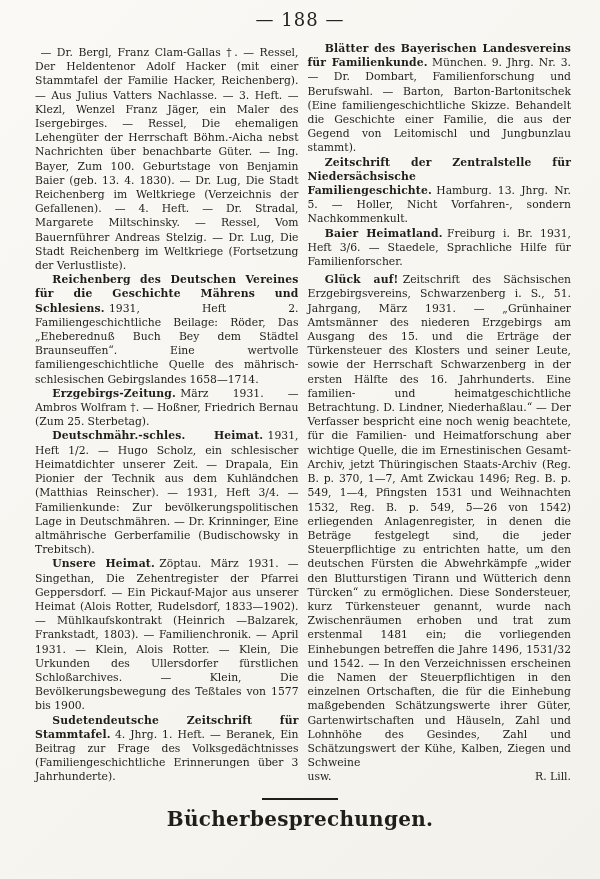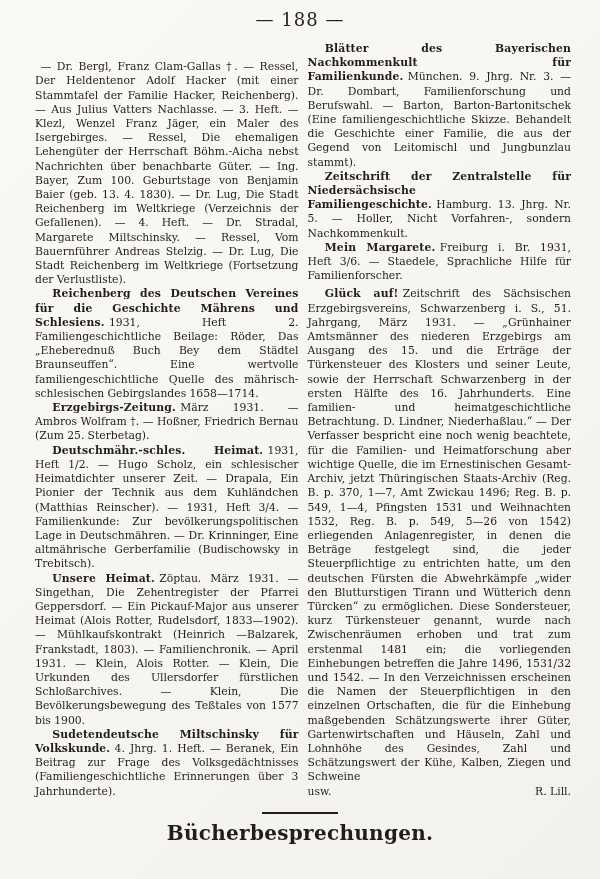--- a/index.html
+++ b/index.html
@@ -80,27 +80,27 @@
   <div class="page-number">—  188  —</div>
 
   <div class="columns">
 
     <div class="col">
       <p class="entry first-cont"><span>— Dr. Bergl, Franz Clam-Gallas †. — Ressel, Der Heldentenor Adolf Hacker (mit einer Stammtafel der Familie Hacker, Reichenberg). — Aus Julius Vatters Nachlasse. — 3. Heft. — Klezl, Wenzel Franz Jäger, ein Maler des Isergebirges. — Ressel, Die ehemaligen Lehengüter der Herrschaft Böhm.-Aicha nebst Nachrichten über benachbarte Güter. — Ing. Bayer, Zum 100. Geburtstage von Benjamin Baier (geb. 13. 4. 1830). — Dr. Lug, Die Stadt Reichenberg im Weltkriege (Verzeichnis der Gefallenen). — 4. Heft. — Dr. Stradal, Margarete Miltschinsky. — Ressel, Vom Bauernführer Andreas Stelzig. — Dr. Lug, Die Stadt Reichenberg im Weltkriege (Fortsetzung der Verlustliste).</span></p>
       <p class="entry"><span class="lead">Reichenberg des Deutschen Vereines für die Geschichte Mährens und Schlesiens.</span><span>1931, Heft 2. Familiengeschichtliche Beilage: Röder, Das „Eheberednuß Buch Bey dem Städtel Braunseuffen“. Eine wertvolle familiengeschichtliche Quelle des mährisch-schlesischen Gebirgslandes 1658—1714.</span></p>
       <p class="entry"><span class="lead">Erzgebirgs-Zeitung.</span><span>März 1931. — Ambros Wolfram †. — Hoßner, Friedrich Bernau (Zum 25. Sterbetag).</span></p>
       <p class="entry"><span class="lead">Deutschmähr.-schles. Heimat.</span><span>1931, Heft 1/2. — Hugo Scholz, ein schlesischer Heimatdichter unserer Zeit. — Drapala, Ein Pionier der Technik aus dem Kuhländchen (Matthias Reinscher). — 1931, Heft 3/4. — Familienkunde: Zur bevölkerungspolitischen Lage in Deutschmähren. — Dr. Krinninger, Eine altmährische Gerberfamilie (Budischowsky in Trebitsch).</span></p>
       <p class="entry"><span class="lead">Unsere Heimat.</span><span>Zöptau. März 1931. — Singethan, Die Zehentregister der Pfarrei Geppersdorf. — Ein Pickauf-Major aus unserer Heimat (Alois Rotter, Rudelsdorf, 1833—1902). — Mühlkaufskontrakt (Heinrich —Balzarek, Frankstadt, 1803). — Familienchronik. — April 1931. — Klein, Alois Rotter. — Klein, Die Urkunden des Ullersdorfer fürstlichen Schloßarchives. — Klein, Die Bevölkerungsbewegung des Teßtales von 1577 bis 1900.</span></p>
-      <p class="entry"><span class="lead">Sudetendeutsche Miltschinsky für Volkskunde.</span><span>4. Jhrg. 1. Heft. — Beranek, Ein Beitrag zur Frage des Volksgedächtnisses (Familiengeschichtliche Erinnerungen über 3 Jahrhunderte).</span></p>
+      <p class="entry"><span class="lead">Sudetendeutsche Zeitschrift für Stammtafel.</span><span>4. Jhrg. 1. Heft. — Beranek, Ein Beitrag zur Frage des Volksgedächtnisses (Familiengeschichtliche Erinnerungen über 3 Jahrhunderte).</span></p>
     </div>
 
     <div class="col">
-      <p class="entry"><span class="lead">Blätter des Bayerischen Nachkommenkult für Familienkunde.</span><span>München. 9. Jhrg. Nr. 3. — Dr. Dombart, Familienforschung und Berufswahl. — Barton, Barton-Bartonitschek (Eine familiengeschichtliche Skizze. Behandelt die Geschichte einer Familie, die aus der Gegend von Leitomischl und Jungbunzlau stammt).</span></p>
+      <p class="entry"><span class="lead">Blätter des Bayerischen Landesvereins für Familienkunde.</span><span>München. 9. Jhrg. Nr. 3. — Dr. Dombart, Familienforschung und Berufswahl. — Barton, Barton-Bartonitschek (Eine familiengeschichtliche Skizze. Behandelt die Geschichte einer Familie, die aus der Gegend von Leitomischl und Jungbunzlau stammt).</span></p>
       <p class="entry"><span class="lead">Zeitschrift der Zentralstelle für Niedersächsische Familiengeschichte.</span><span>Hamburg. 13. Jhrg. Nr. 5. — Holler, Nicht Vorfahren-, sondern Nachkommenkult.</span></p>
-      <p class="entry"><span class="lead">Mein Margarete.</span><span>Freiburg i. Br. 1931, Heft 3/6. — Staedele, Sprachliche Hilfe für Familienforscher.</span></p>
+      <p class="entry"><span class="lead">Baier Heimatland.</span><span>Freiburg i. Br. 1931, Heft 3/6. — Staedele, Sprachliche Hilfe für Familienforscher.</span></p>
       <p class="entry glueck"><span class="lead">Glück auf!</span><span>Zeitschrift des Sächsischen Erzgebirgsvereins, Schwarzenberg i. S., 51. Jahrgang, März 1931. — „Grünhainer Amtsmänner des niederen Erzgebirgs am Ausgang des 15. und die Erträge der Türkensteuer des Klosters und seiner Leute, sowie der Herrschaft Schwarzenberg in der ersten Hälfte des 16. Jahrhunderts. Eine familien- und heimatgeschichtliche Betrachtung. D. Lindner, Niederhaßlau.“ — Der Verfasser bespricht eine noch wenig beachtete, für die Familien- und Heimatforschung aber wichtige Quelle, die im Ernestinischen Gesamt-Archiv, jetzt Thüringischen Staats-Archiv (Reg. B. p. 370, 1—7, Amt Zwickau 1496; Reg. B. p. 549, 1—4, Pfingsten 1531 und Weihnachten 1532, Reg. B. p. 549, 5—26 von 1542) erliegenden Anlagenregister, in denen die Beträge festgelegt sind, die jeder Steuerpflichtige zu entrichten hatte, um den deutschen Fürsten die Abwehrkämpfe „wider den Blutturstigen Tirann und Wütterich denn Türcken“ zu ermöglichen. Diese Sondersteuer, kurz Türkensteuer genannt, wurde nach Zwischenräumen erhoben und trat zum erstenmal 1481 ein; die vorliegenden Einhebungen betreffen die Jahre 1496, 1531/32 und 1542. — In den Verzeichnissen erscheinen die Namen der Steuerpflichtigen in den einzelnen Ortschaften, die für die Einhebung maßgebenden Schätzungswerte ihrer Güter, Gartenwirtschaften und Häuseln, Zahl und Lohnhöhe des Gesindes, Zahl und Schätzungswert der Kühe, Kalben, Ziegen und Schweine</span></p>
       <div class="sig-row">
         <span>usw.</span>
         <span class="sig">R. Lill.</span>
       </div>
     </div>
 
   </div>
 
   <div class="divider-rule"></div>

